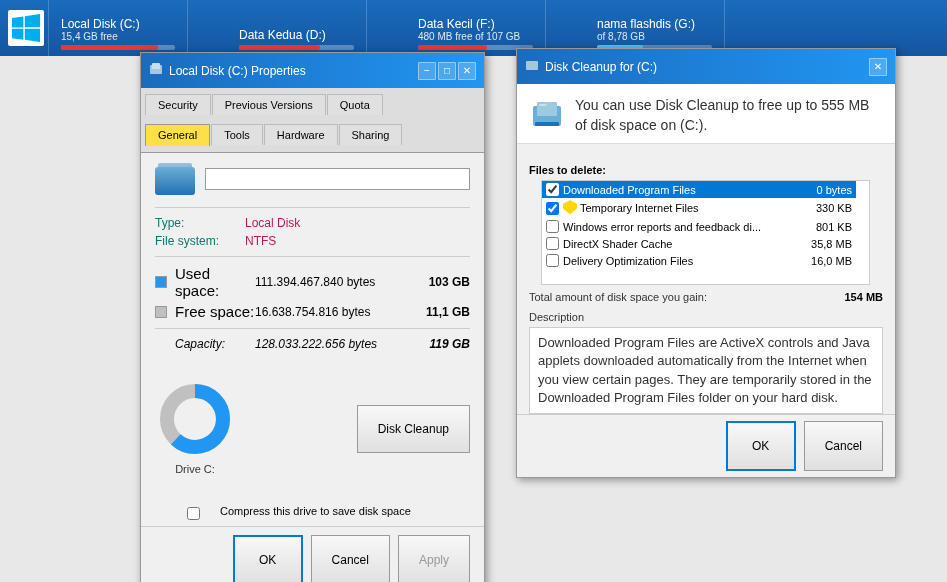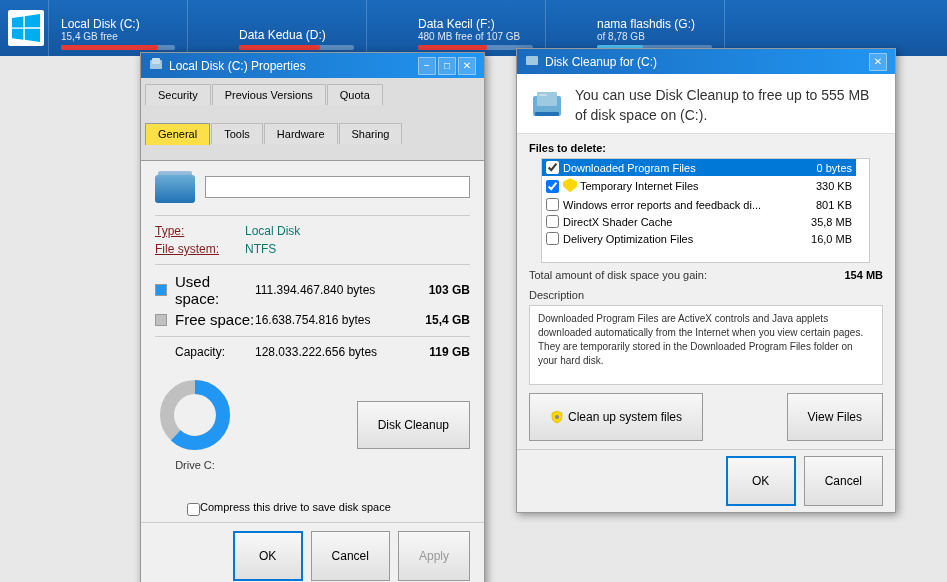--- a/index.html
+++ b/index.html
@@ -75,21 +75,21 @@
 
     
     .dialog {
       position: absolute;
       background: #f0f0f0;
       border: 1px solid #999;
       box-shadow: 2px 2px 8px rgba(0,0,0,0.4);
     }
 
     .dialog-titlebar {
-      height: 25px;
+      height: 35px;
       display: flex;
       align-items: center;
       padding: 0 8px;
       color: #fff;
       font-size: 12px;
       font-weight: 500;
     }
     .dialog-titlebar.blue-gradient {
       background: linear-gradient(to right, #1a6bbd, #2196f3);
     }
@@ -109,21 +109,21 @@
     }
 
     
     .props-dialog {
       top: 52px;
       left: 140px;
       width: 345px;
     }
     .props-tab-row {
       display: flex;
-      padding: 16px 4px;
+      padding: 7px 4px;
       gap: 1px;
     }
     .props-tab {
       padding: 4px 12px;
       font-size: 11px;
       cursor: pointer;
       border: 1px solid transparent;
       border-bottom: none;
       margin-top: 2px;
       background: #e0e0e0;
@@ -173,24 +173,23 @@
       background: #fff;
     }
 
     .props-field-row {
       display: flex;
       margin-bottom: 4px;
       font-size: 12px;
     }
     .props-label {
       width: 90px;
-      color: #7f1d1d;
-      text-decoration: underline;
-    }
-    .props-value { color: #0f766e; }
+      color: #0f766e;
+    }
+    .props-value { color: #be185d; }
 
     .props-separator {
       border: none;
       border-top: 1px solid #ccc;
       margin: 8px 0;
     }
 
     .space-row {
       display: flex;
       align-items: center;
@@ -203,22 +202,23 @@
     }
     .space-color-box.blue { background: #2196F3; }
     .space-color-box.gray { background: #c0c0c0; }
     .space-label { width: 80px; font-size: 15px; }
     .space-bytes { flex: 1; font-size: 12px; }
     .space-gb { font-size: 12px; font-weight: 600; }
 
     .capacity-row {
       display: flex;
       align-items: flex-end;
-      margin-bottom: 8px;
+      margin-bottom: 20px;
       padding-left: 20px;
+      font-style: italic;
     }
     .capacity-label { width: 80px; font-size: 12px; }
     .capacity-bytes { flex: 1; font-size: 12px; }
     .capacity-gb { font-size: 12px; font-weight: 600; }
 
     
     .donut-area {
       display: flex;
       flex-direction: column;
       align-items: center;
@@ -227,21 +227,21 @@
     .donut-container {
       position: relative;
       width: 80px; height: 80px;
     }
     .donut-svg { width: 80px; height: 80px; }
     .drive-c-label { font-size: 11px; margin-top: 4px; color: #333; }
 
     .checkbox-row {
       display: flex;
       align-items: flex-start;
-      gap: 0;
+      gap: 20px;
       margin-bottom: 6px;
       font-size: 11px;
       padding-left: 32px;
     }
     .checkbox-row input[type=checkbox] { margin-top: 2px; }
 
     .props-footer {
       display: flex;
       justify-content: flex-end;
       gap: 8px;
@@ -280,21 +280,21 @@
     }
     .cleanup-header-text {
       font-size: 14px;
       color: #333;
       line-height: 1.4;
     }
 
     .cleanup-section-label {
       font-size: 11px;
       font-weight: 600;
-      padding: 8px 12px 4px;
+      padding: 20px 12px 4px;
     }
 
     .files-list {
       border: 1px solid #ccc;
       margin: 0 12px;
       background: #fff;
       height: 105px;
       overflow: hidden;
     }
     .file-list-item {
@@ -334,21 +334,21 @@
     }
     .total-label { color: #333; }
     .total-value { font-weight: 600; }
 
     .description-box {
       margin: 0 12px;
       border: 1px solid #ccc;
       background: #fff;
       padding: 6px 8px;
       min-height: 80px;
-      font-size: 10px;
+      font-size: 13px;
       color: #333;
       line-height: 1.4;
     }
     .description-title {
       font-size: 11px;
       padding: 4px 12px 4px;
       color: #333;
     }
 
     .cleanup-actions {
@@ -482,21 +482,21 @@
       <div class="space-color-box blue"></div>
       <span class="space-label">Used space:</span>
       <span class="space-bytes">111.394.467.840 bytes</span>
       <span class="space-gb">103 GB</span>
     </div>
 
     <div class="space-row">
       <div class="space-color-box gray"></div>
       <span class="space-label">Free space:</span>
       <span class="space-bytes">16.638.754.816 bytes</span>
-      <span class="space-gb">15,4 GB</span>
+      <span class="space-gb">11,1 GB</span>
     </div>
     <hr class="props-separator">
 
     <div class="capacity-row">
       <span class="capacity-label">Capacity:</span>
       <span class="capacity-bytes">128.033.222.656 bytes</span>
       <span class="capacity-gb">119 GB</span>
     </div>
 
     <div style="display:flex; align-items:center; margin-bottom:8px;">
@@ -603,28 +603,18 @@
   <div class="total-row">
     <span class="total-label">Total amount of disk space you gain:</span>
     <span class="total-value">154 MB</span>
   </div>
 
   <div class="description-title">Description</div>
   <div class="description-box">
     <span>Downloaded Program Files are ActiveX controls and Java applets downloaded automatically from the Internet when you view certain pages. They are temporarily stored in the Downloaded Program Files folder on your hard disk.</span>
   </div>
 
-  <div class="cleanup-actions">
-    <button class="win-btn clean-system-btn">
-      <svg width="14" height="14" viewBox="0 0 14 14">
-        <path d="M7 1L2 3v4c0 3 2.5 5.5 5 6 2.5-.5 5-3 5-6V3L7 1z" fill="#ffd700" stroke="#c8a000" stroke-width="0.5"></path>
-        <circle cx="7" cy="7" r="2" fill="#888"></circle>
-      </svg>
-      <span>Clean up system files</span>
-    </button>
-    <button class="win-btn">View Files</button>
-  </div>
 
   <div class="cleanup-footer">
     <button class="win-btn default-btn">OK</button>
     <button class="win-btn">Cancel</button>
   </div>
 </div>
 
 </body></html>

